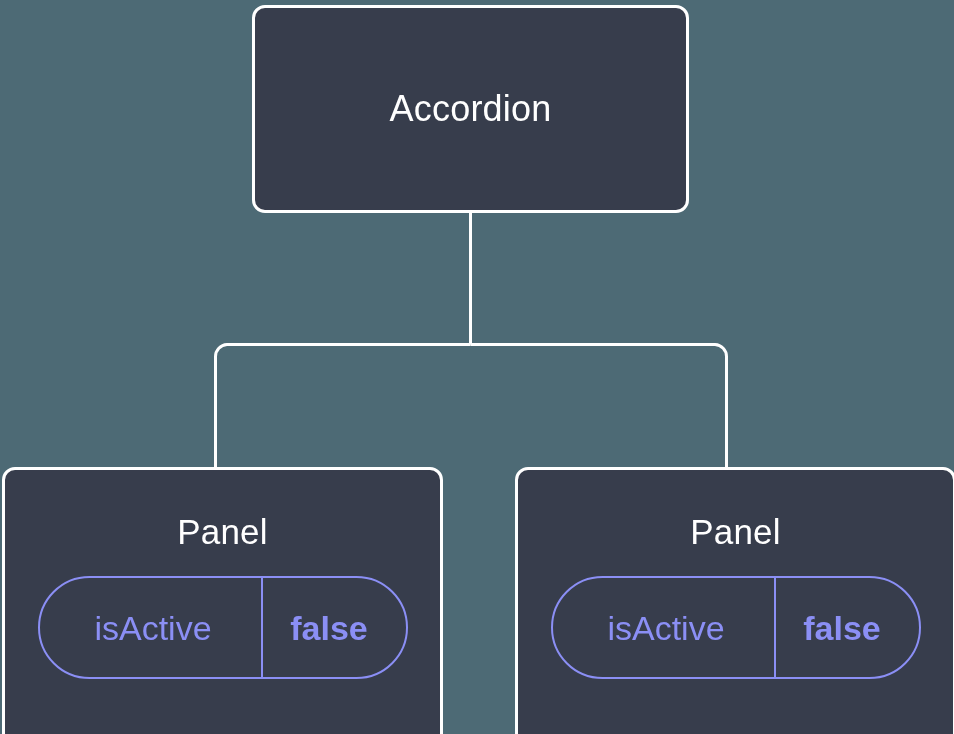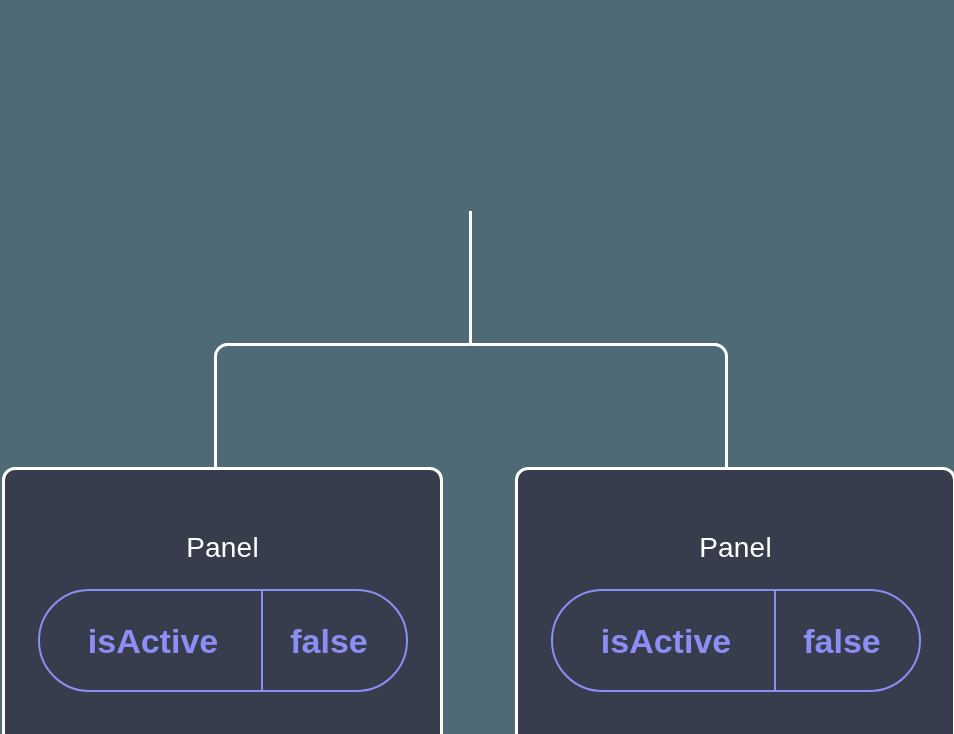--- a/index.html
+++ b/index.html
@@ -63,22 +63,21 @@
 
   .node-title {
     color: #ffffff;
     font-size: 36px;
     font-weight: 400;
     line-height: 1;
     letter-spacing: 0.2px;
     white-space: nowrap;
   }
   .node-title-leaf {
-    font-size: 28px;
-    margin-top: 20px;
+    font-size: 35px;
   }
 
   
   .pill {
     margin-top: 27px;
     box-sizing: border-box;
     height: 103px;
     display: flex;
     align-items: stretch;
     border: 2px solid #8b8ff5;
@@ -95,21 +94,20 @@
     color: #8b8ff5;
     font-size: 34px;
     font-weight: 400;
     line-height: 1;
     white-space: nowrap;
   }
   .pill-key {
     flex: 0 0 215px;
     border-right: 2px solid #8b8ff5;
     padding-left: 6px;
-    font-weight: bold;
   }
   .pill-val {
     flex: 1 1 auto;
     padding-right: 10px;
     font-weight: bold;
   }
 </style>
 </head>
 <body>
 
@@ -117,20 +115,23 @@
 
   <svg id="edges" viewBox="0 0 954 734" width="954" height="734" fill="none" xmlns="http://www.w3.org/2000/svg">
 
     <path d="M 470.5 211 L 470.5 344.5" stroke="#ffffff" stroke-width="3" stroke-linecap="butt"></path>
 
     <path d="M 470.5 344.5 L 227 344.5 A 12 12 0 0 0 215.5 356.5 L 215.5 469" stroke="#ffffff" stroke-width="3" stroke-linecap="butt"></path>
 
     <path d="M 470.5 344.5 L 715 344.5 A 12 12 0 0 1 726.5 356.5 L 726.5 469" stroke="#ffffff" stroke-width="3" stroke-linecap="butt"></path>
   </svg>
 
+  <div class="node node-root">
+    <div class="node-title">Accordion</div>
+  </div>
 
   <div class="node node-leaf node-leaf-left">
     <div class="node-title node-title-leaf">Panel</div>
     <div class="pill pill-left">
       <div class="pill-key">isActive</div>
       <div class="pill-val">false</div>
     </div>
   </div>
 
   <div class="node node-leaf node-leaf-right">

